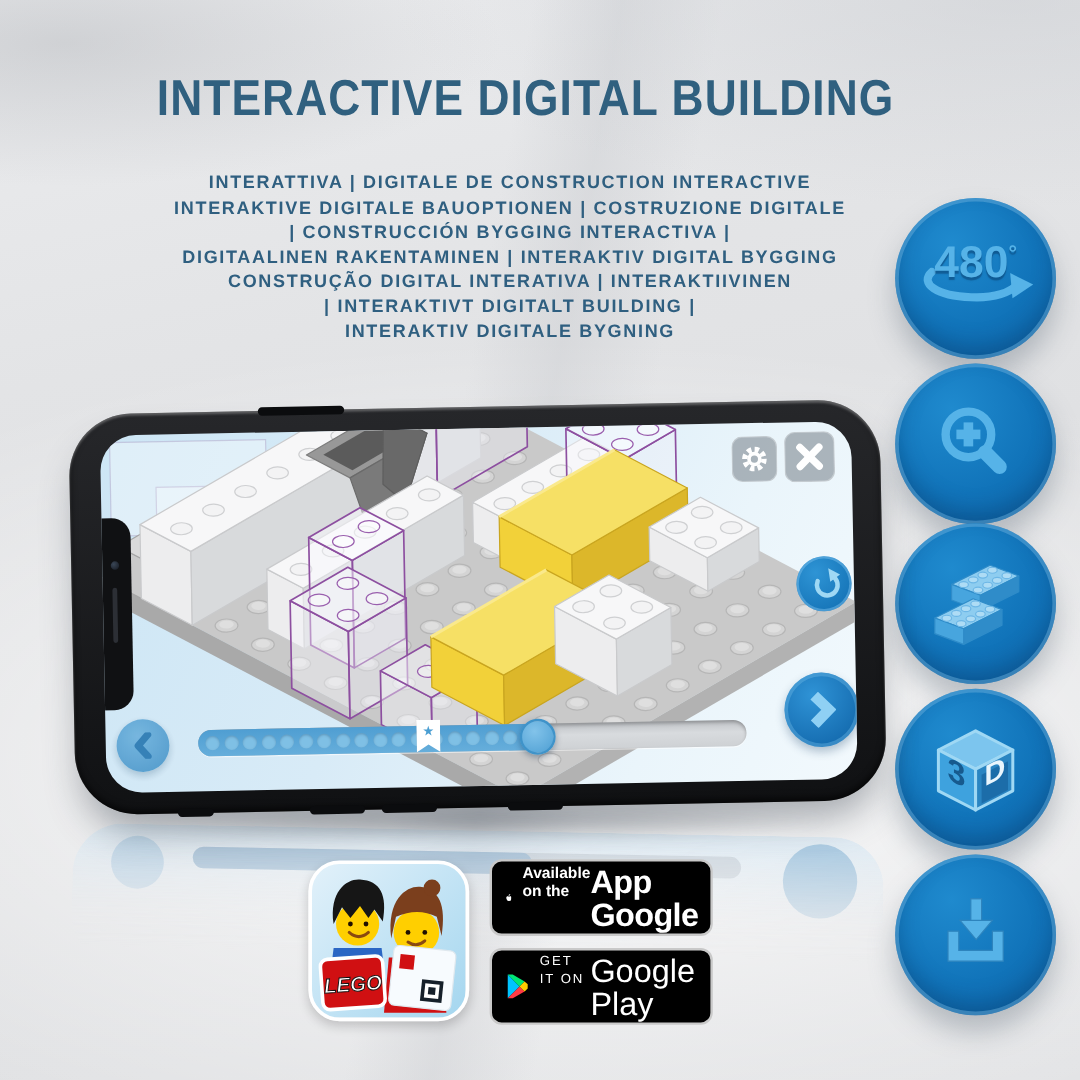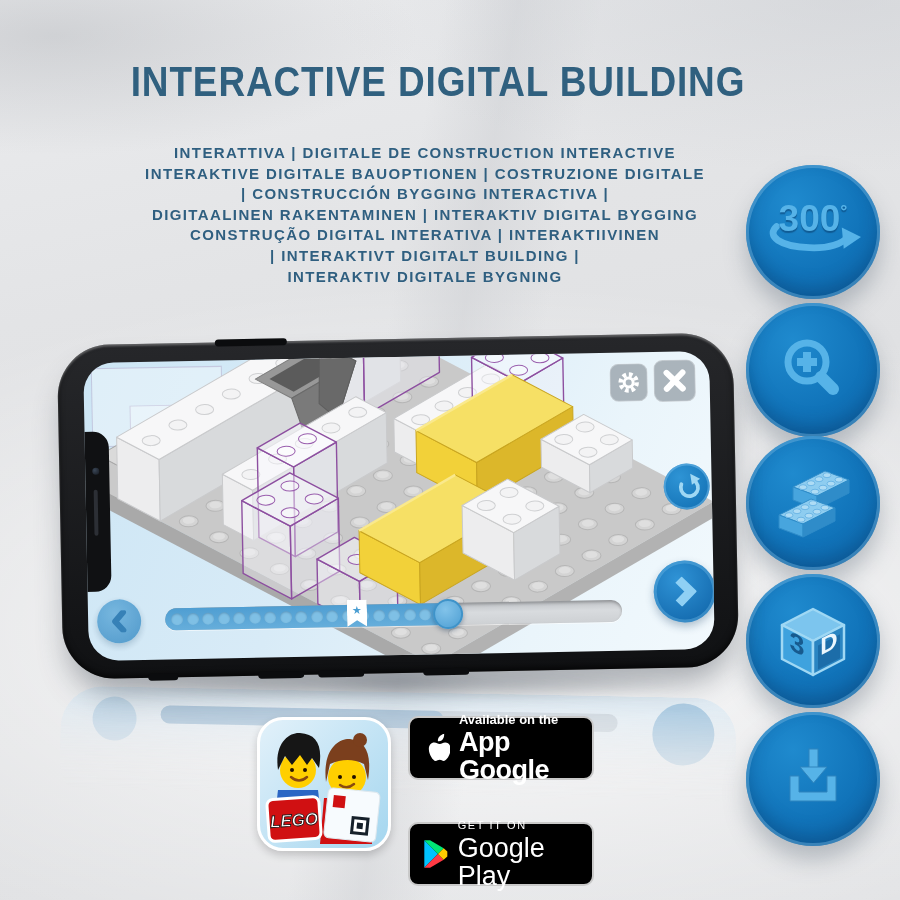--- a/index.html
+++ b/index.html
@@ -105,22 +105,22 @@
   .refl-slider{position:absolute;left:100px;top:18px;width:457px;height:18px;border-radius:9px;background:rgba(175,185,195,.5);}
   .refl-slider i{position:absolute;left:0;top:0;height:100%;width:62%;border-radius:9px;background:rgba(105,160,205,.45);display:block;}
   
   .lego-app{position:absolute;left:257px;top:717px;width:128px;height:128px;border-radius:26px;
     overflow:hidden;border:3px solid #fff;z-index:5;box-shadow:0 4px 9px rgba(0,0,0,.18);
     background:linear-gradient(135deg,#e2f1fa,#a4d6ef);}
   .store-badge{position:absolute;left:408px;width:186px;height:64px;border-radius:10px;z-index:5;
     background:#000;border:2px solid #c9c9c9;box-sizing:border-box;display:flex;align-items:center;
     padding:0 10px;gap:9px;color:#fff;}
   .appstore{top:716px;}
-  .gplay{top:790px;margin-top:32px;}
-  .badge-text{display:flex;flex-direction:column;justify-content:center;}
+  .gplay{top:790px;}
+  .badge-text{display:flex;flex-direction:row;justify-content:center;}
   .badge-small{font-size:13px;font-weight:700;line-height:15px;}
   .badge-big{font-size:27px;font-weight:700;line-height:28px;letter-spacing:-.5px;margin-top:1px;}
   .gplay .badge-small{font-size:11px;font-weight:400;letter-spacing:1.6px;}
   .gplay .badge-big{font-weight:400;letter-spacing:0;}
 </style>
 </head>
 <body>
 
 <h1 class="title">INTERACTIVE DIGITAL BUILDING</h1>
 
@@ -128,21 +128,21 @@
   <div>INTERATTIVA | DIGITALE DE CONSTRUCTION INTERACTIVE</div>
   <div>INTERAKTIVE DIGITALE BAUOPTIONEN | COSTRUZIONE DIGITALE</div>
   <div>| CONSTRUCCIÓN BYGGING INTERACTIVA |</div>
   <div>DIGITAALINEN RAKENTAMINEN | INTERAKTIV DIGITAL BYGGING</div>
   <div>CONSTRUÇÃO DIGITAL INTERATIVA | INTERAKTIIVINEN</div>
   <div>| INTERAKTIVT DIGITALT BUILDING |</div>
   <div>INTERAKTIV DIGITALE BYGNING</div>
 </div>
 
 <div class="fc fc-360">
-  <div class="fc-label"><span>300</span><sup>°</sup></div>
+  <div class="fc-label"><span>480</span><sup>°</sup></div>
   <svg class="swoosh" width="96" height="34" viewBox="0 0 100 34">
     <path d="M12,3 C1,13 16,24 46,25 C66,26 81,21 87,13" stroke="#56b3e8" stroke-width="7" fill="none" stroke-linecap="round"></path>
     <polygon points="80,4 100,14 82,26" fill="#56b3e8"></polygon>
   </svg>
 </div>
 <div class="fc fc-zoom">
   <svg width="82" height="82" viewBox="0 0 82 82">
     <circle cx="35" cy="33" r="19" fill="none" stroke="#56b3e8" stroke-width="7"></circle>
     <rect x="31" y="23" width="8" height="20" fill="#56b3e8"></rect>
     <rect x="25" y="29" width="20" height="8" fill="#56b3e8"></rect>

